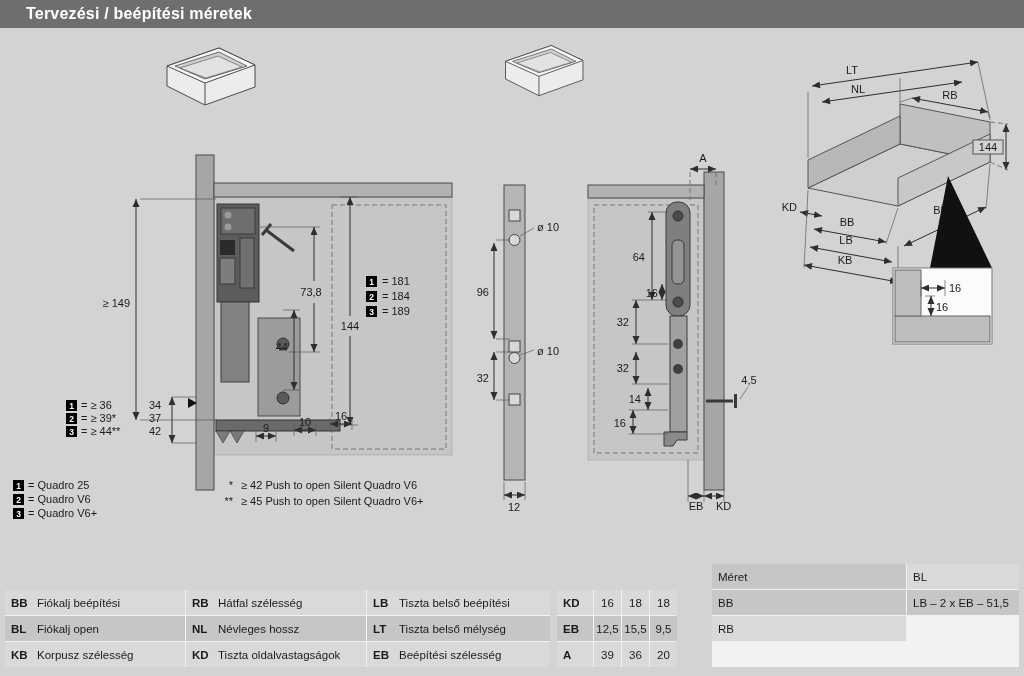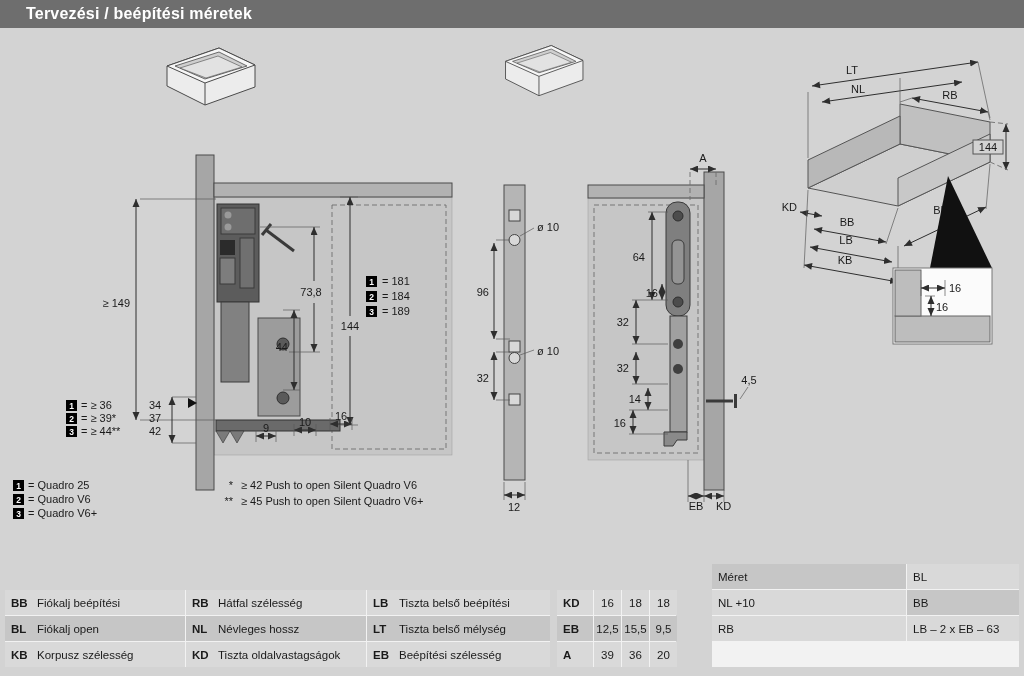--- a/index.html
+++ b/index.html
@@ -372,25 +372,22 @@
     </div>
 </div>
 
 <div class="tbl" style="left:712px;top:564px;width:307px;grid-template-columns:194px 112px;grid-template-rows:25px 25px 25px 25px;">
   <div class="cell dark">
       <span>Méret</span>
     </div>
   <div class="cell">
       <span>BL</span>
     </div>
-  <div class="cell">
-      <span>NL +10</span>
-    </div>
   <div class="cell dark">
       <span>BB</span>
     </div>
+  <div class="cell dark">
+      <span>LB – 2 x EB – 51,5</span>
+    </div>
   <div class="cell">
       <span>RB</span>
     </div>
-  <div class="cell">
-      <span>LB – 2 x EB – 63</span>
-    </div>
 </div>
 
 </body></html>

